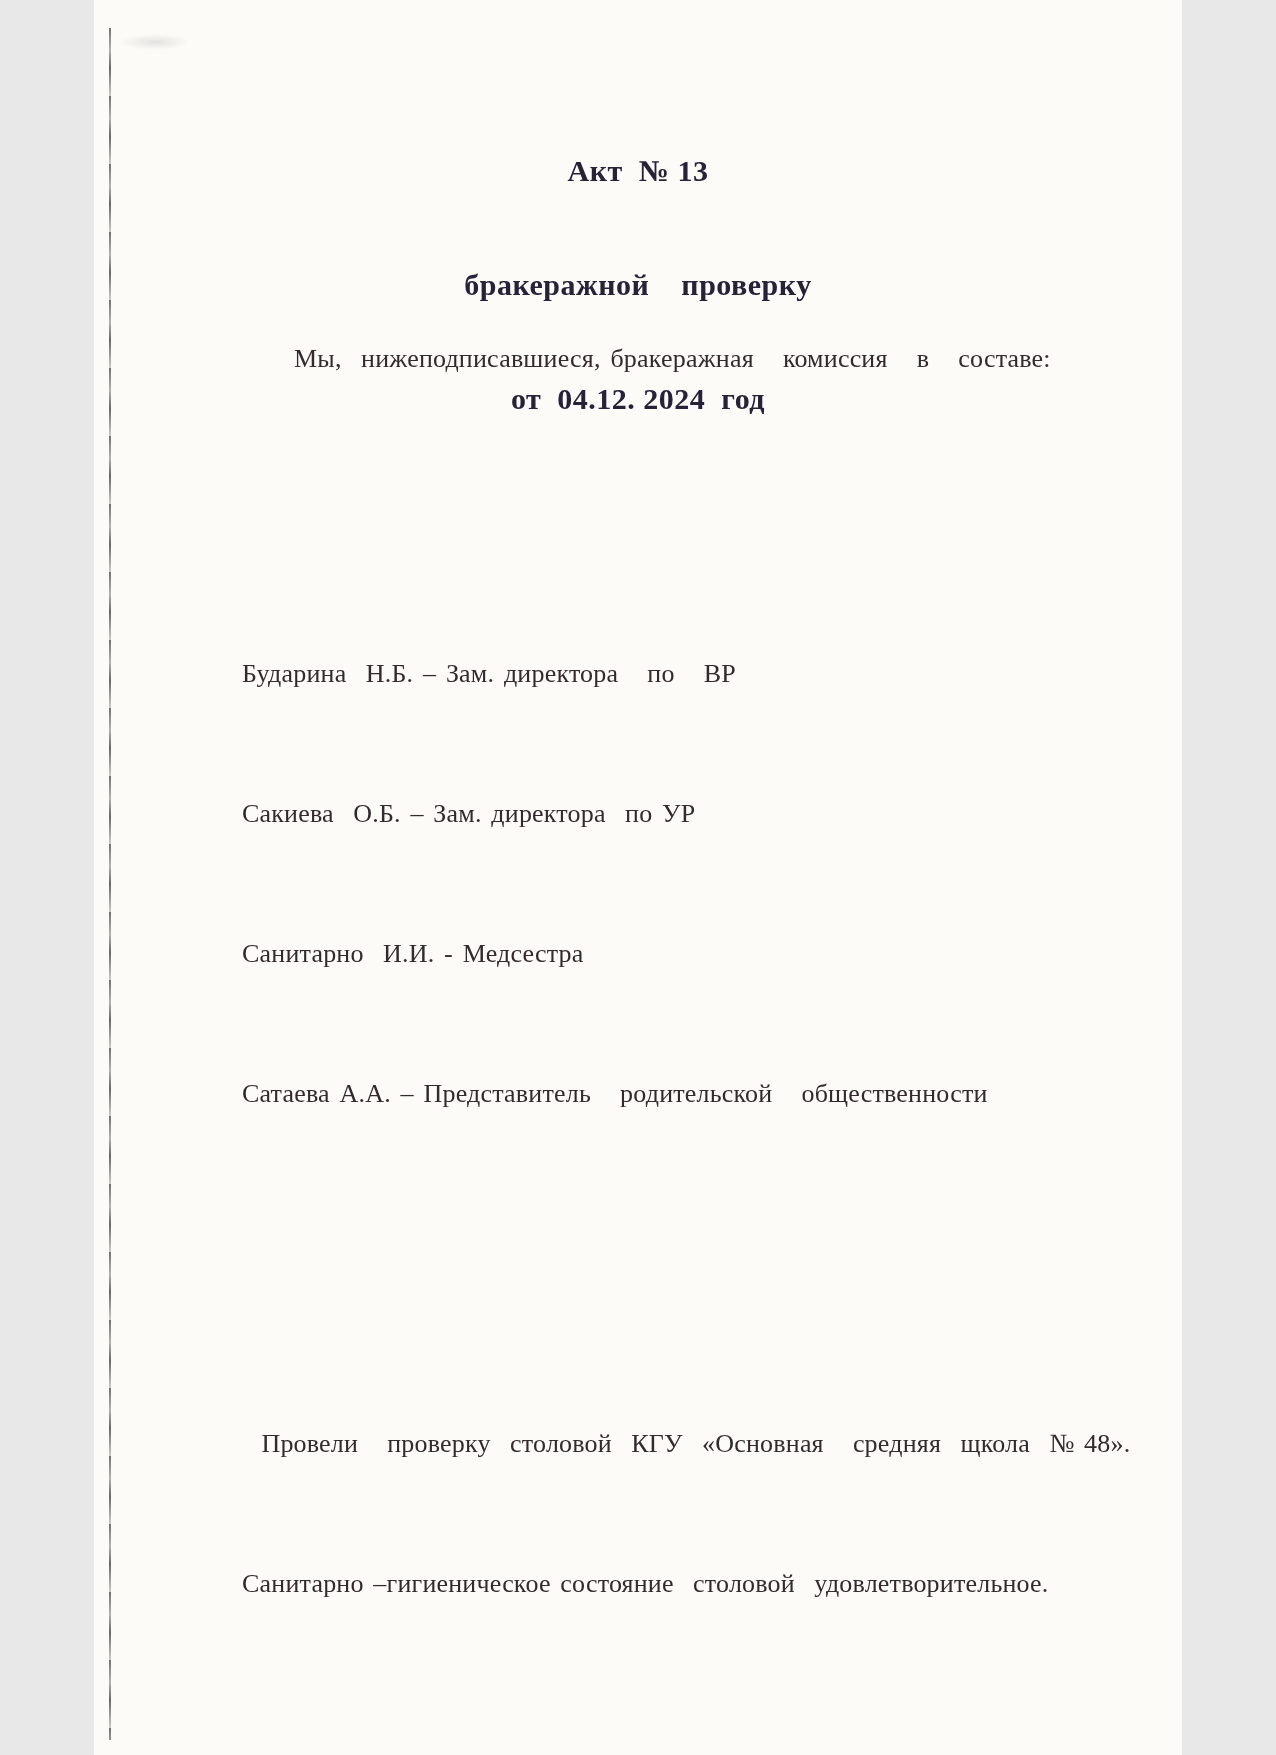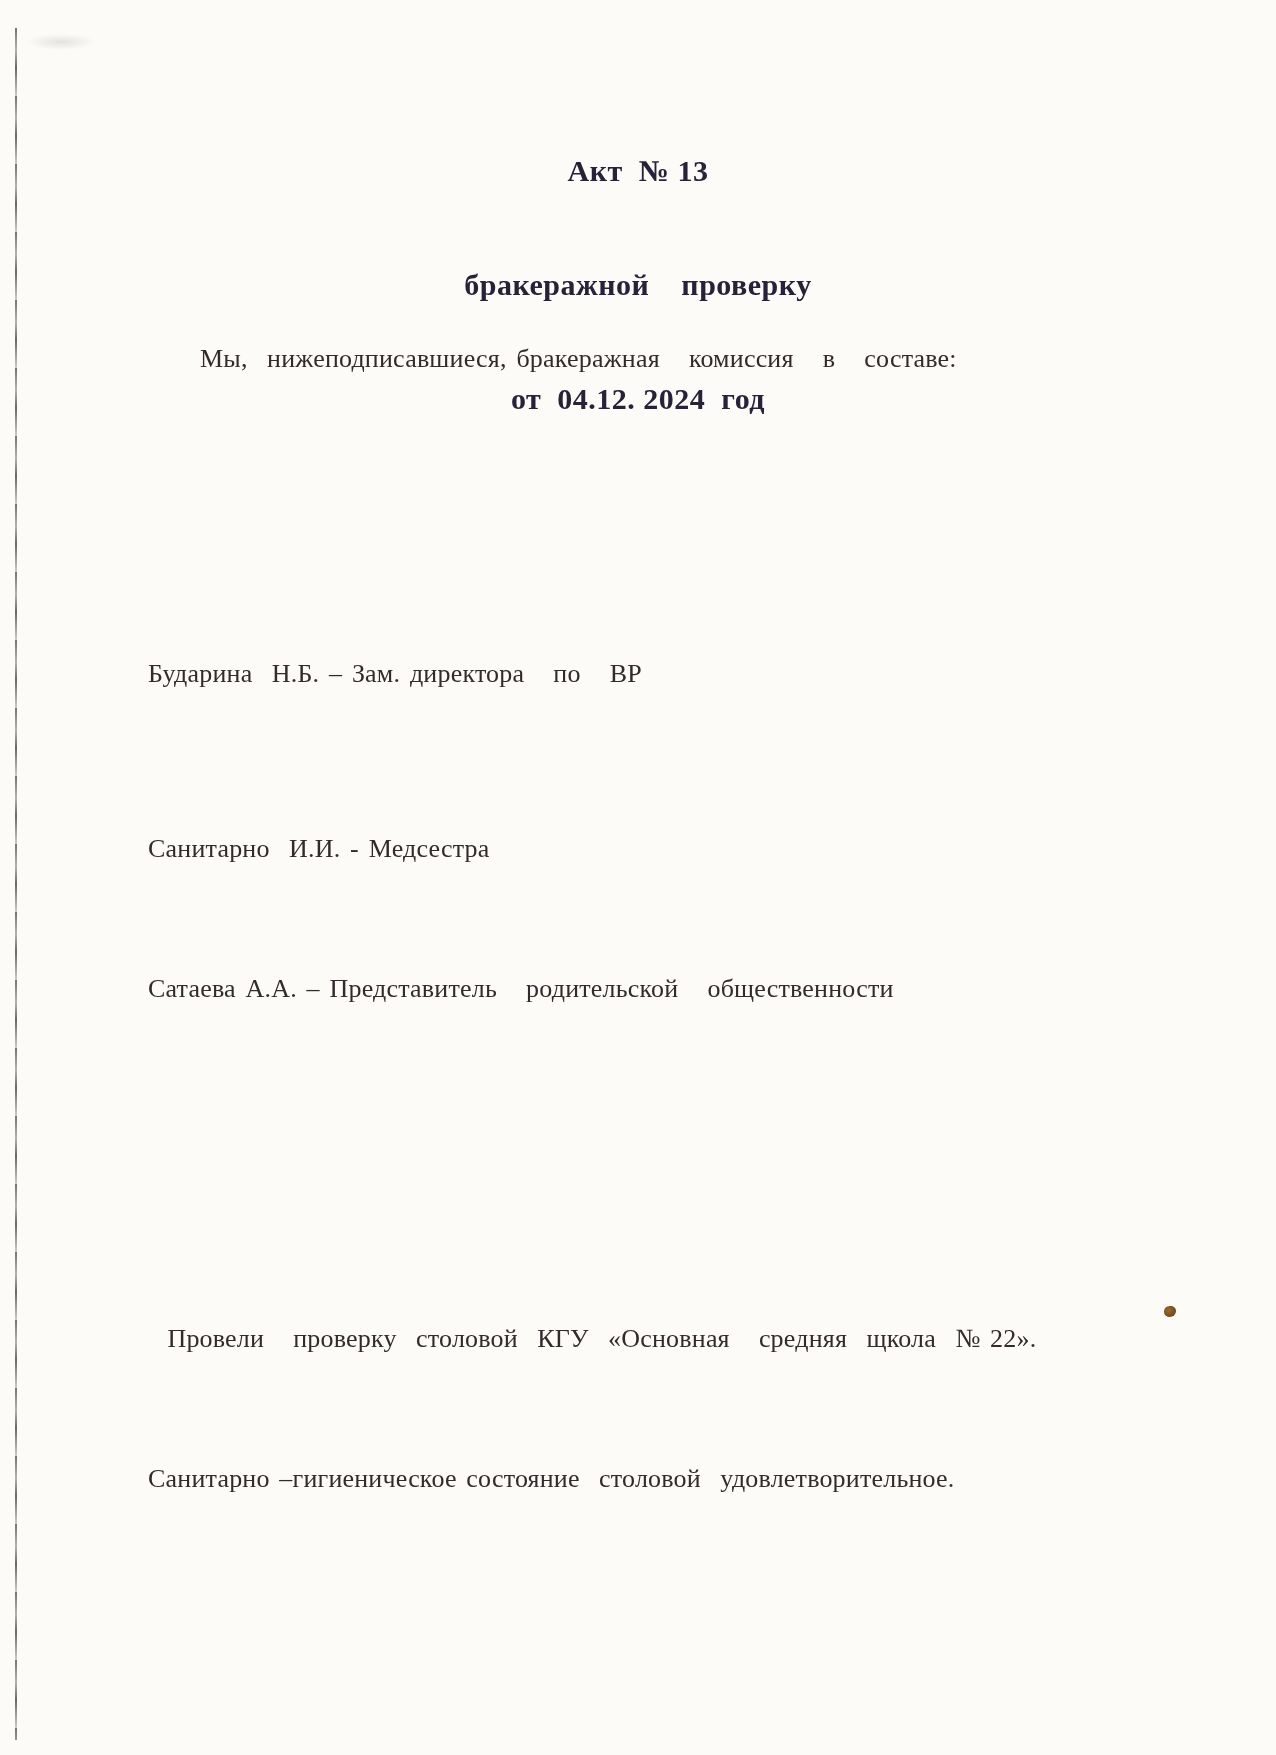--- a/index.html
+++ b/index.html
@@ -1,18 +1,18 @@
 <!DOCTYPE html>
 <html style="--paper: #fcfbf7; --text: #332a2e; --ink: #5a50c5; --speck: #7d4e1f;"><head>
 <meta charset="utf-8">
 <style>
   html,body{margin:0;padding:0;background:#e8e8e8;}
   .page{
     position:relative;
-    width:1276px;height:1755px;
+    width:1088px;height:1755px;
     margin:0 auto;
     background:var(--paper,#fcfbf7);
     font-family:"Liberation Serif","DejaVu Serif",serif;
     color:var(--text,#332a2e);
     overflow:hidden;
   }
   
   .scan-edge-line{
     position:absolute;left:15px;top:28px;width:2px;height:1712px;
     background:repeating-linear-gradient(
@@ -66,30 +66,31 @@
   <main class="content">
 
     <div class="line indent">Мы,  нижеподписавшиеся, бракеражная   комиссия   в   составе:</div>
 
     <div>
       
     
       
         <div class="line">Бударина  Н.Б. – Зам. директора   по   ВР</div>
       
+        <div class="line">Сакиева  О.Б. – Зам. директора  по УР</div>
       
         <div class="line">Санитарно  И.И. - Медсестра</div>
       
         <div class="line">Сатаева А.А. – Представитель   родительской   общественности</div>
       </div>
 
     <div>
       
     
-        <div class="line">  Провели   проверку  столовой  КГУ  «Основная   средняя  щкола  № 22».</div>
+        <div class="line">  Провели   проверку  столовой  КГУ  «Основная   средняя  щкола  № 48».</div>
       
         <div class="line">Санитарно –гигиеническое состояние  столовой  удовлетворительное.</div>
       
         
       
         
       
         
       
         

